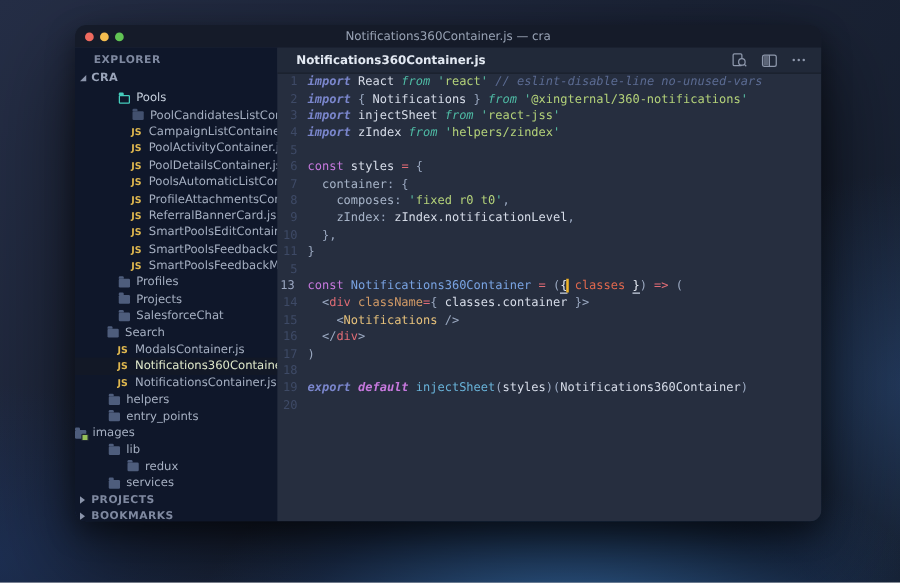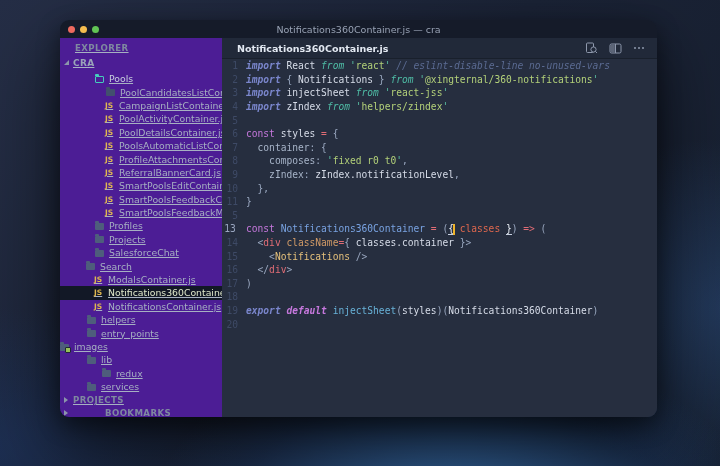--- a/index.html
+++ b/index.html
@@ -22,21 +22,21 @@
   .titlebar{height:18px;flex:none;background:#151b29;position:relative;display:flex;align-items:center;}
   .lights{display:flex;gap:5px;margin-left:8px;}
   .light{width:7px;height:7px;border-radius:50%;}
   .light.r{background:#ee6a5f;}
   .light.y{background:#f5bd4f;}
   .light.g{background:#61c454;}
   .wtitle{position:absolute;left:0;right:0;text-align:center;font-size:9.5px;color:#98a2b4;}
   
   .main{flex:1;display:flex;min-height:0;}
   
-  .sidebar{width:162px;flex:none;background:#4c1d95;padding-top:2px;overflow:hidden;font-size:9.3px;color:#a6b0c2;text-decoration:underline;}
+  .sidebar{width:162px;flex:none;background:#0f172a;padding-top:2px;overflow:hidden;font-size:9.3px;color:#a6b0c2;}
   .sb-row{height:13.4px;display:flex;align-items:center;white-space:nowrap;overflow:hidden;}
   .sb-row.h15{height:15px;}
   .sb-row.gap{margin-bottom:2px;}
   .sb-header,.sb-section{font-weight:bold;font-size:8.6px;letter-spacing:.4px;color:#7f89a0;}
   .sb-row.selected{background:#121826;}
   .sb-row.selected .lbl{color:#e0e9cb;}
   .lbl{margin-left:0;}
   .tri-open{width:0;height:0;border-bottom:5px solid #8b95ab;border-left:5px solid transparent;margin-right:4px;flex:none;}
   .tri-closed{width:0;height:0;border-left:4px solid #8b95ab;border-top:3px solid transparent;border-bottom:3px solid transparent;margin-right:5px;flex:none;}
   .ic{flex:none;}
@@ -195,21 +195,21 @@
           <span class="lbl">redux</span>
         </div>
         <div class="sb-row" style="padding-left: 27px;">
           <span class="ic folder"></span>
           <span class="lbl">services</span>
         </div>
         <div class="sb-row sb-section" style="padding-left: 4px;">
           <span class="tri-closed"></span>
           <span class="lbl">PROJECTS</span>
         </div>
-        <div class="sb-row sb-section" style="padding-left: 4px; gap: 32px;">
+        <div class="sb-row sb-section" style="padding-left: 4px;">
           <span class="tri-closed"></span>
           <span class="lbl">BOOKMARKS</span>
         </div>
       </div>
 
     <div class="editor">
       <div class="tabbar">
         <span class="tabtitle">Notifications360Container.js</span>
         <span class="tabicons">
           <span>

